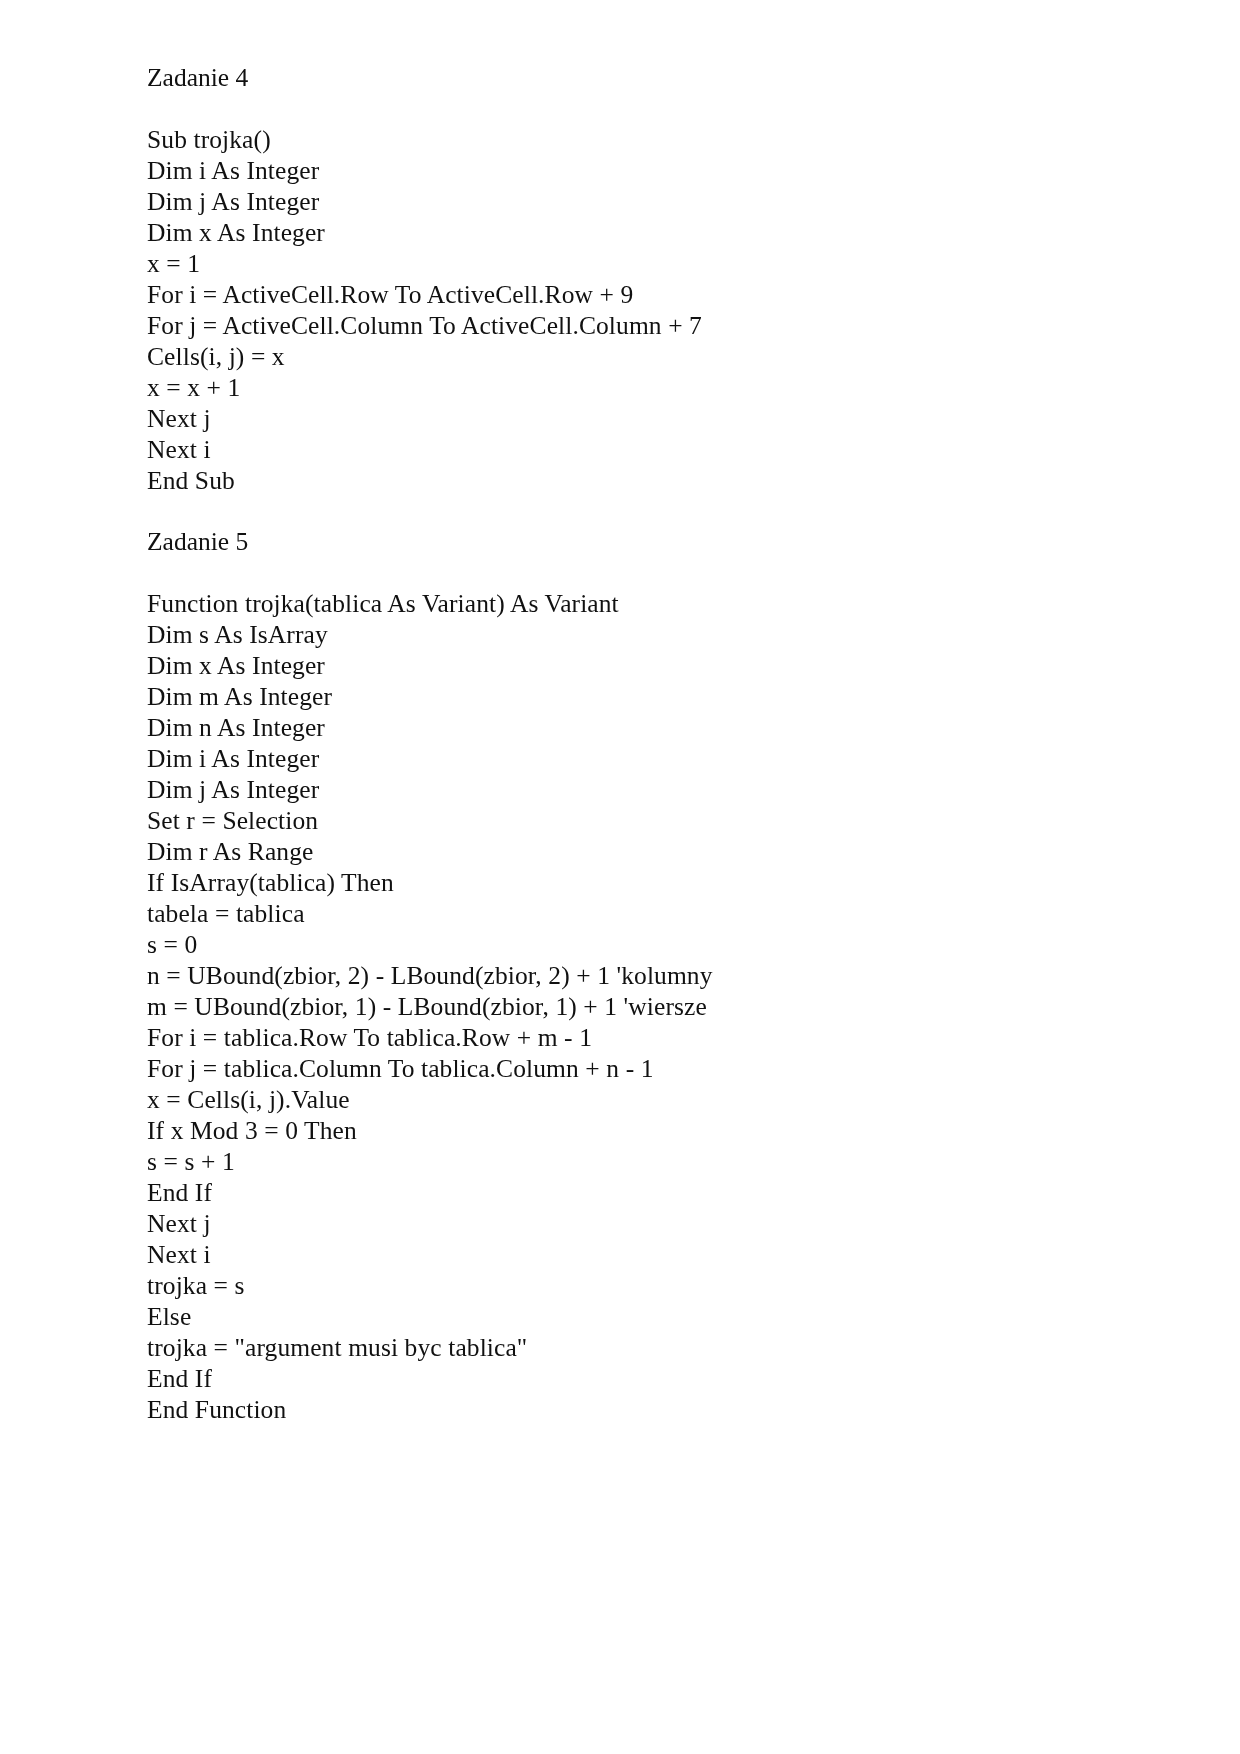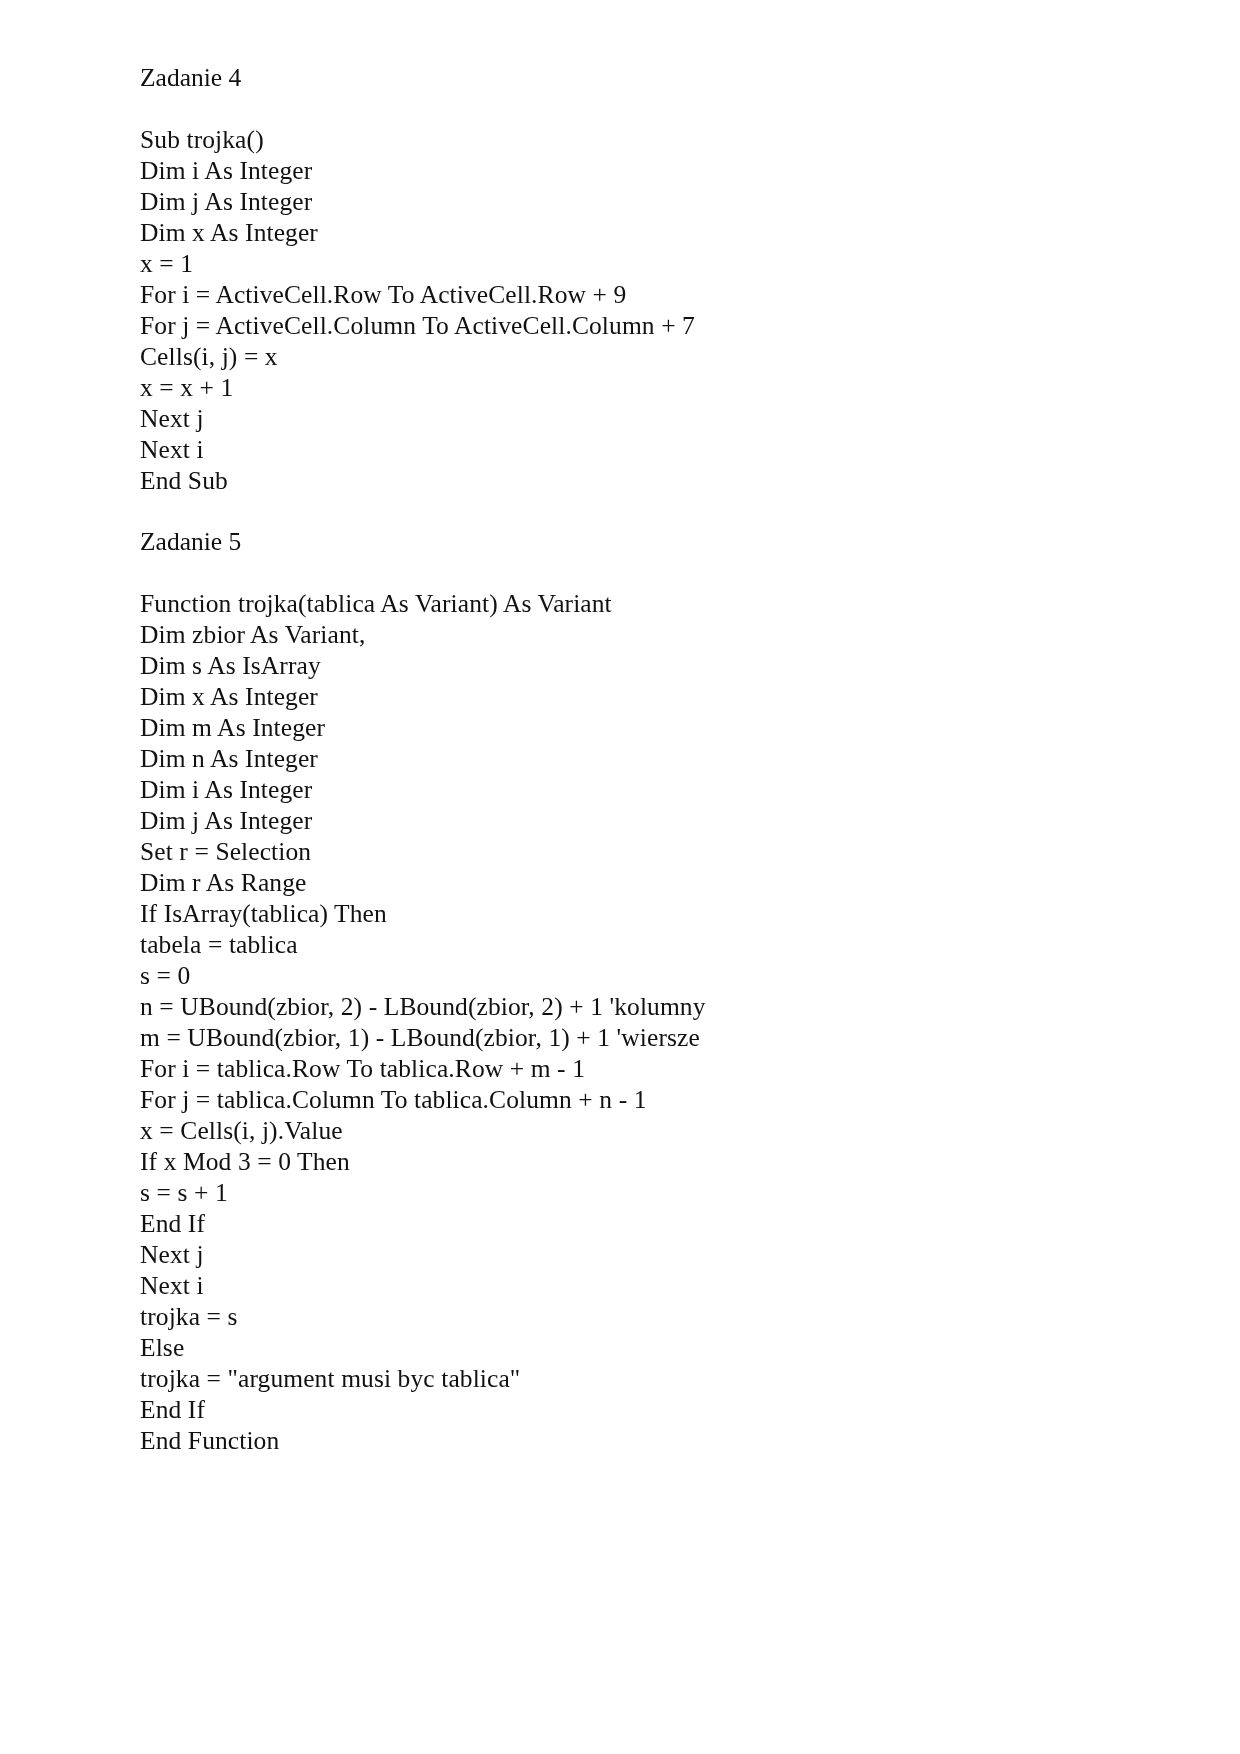--- a/index.html
+++ b/index.html
@@ -14,21 +14,21 @@
   #page {
     position: relative;
     width: 1240px;
     height: 1754px;
     background: #ffffff;
     overflow: hidden;
     box-sizing: border-box;
   }
   #content {
     position: absolute;
-    left: 140px;
+    left: 147px;
     top: 62px;
     width: 1000px;
   }
   .block {
     margin: 0;
     padding: 0;
   }
   .line {
     font-size: 25.5px;
     line-height: 31px;
@@ -73,21 +73,20 @@
       <div class="line">Next i</div>
       <div class="line">End Sub</div>
     </div>
 
     <div class="gap-sm"></div>
 
     <div class="block">
       <div class="heading">Zadanie 5</div>
       <div class="gap"></div>
       <div class="line">Function trojka(tablica As Variant) As Variant</div>
-      <div class="line">Dim zbior As Variant,</div>
       <div class="line">Dim s As IsArray</div>
       <div class="line">Dim x As Integer</div>
       <div class="line">Dim m As Integer</div>
       <div class="line">Dim n As Integer</div>
       <div class="line">Dim i As Integer</div>
       <div class="line">Dim j As Integer</div>
       <div class="line">Set r = Selection</div>
       <div class="line">Dim r As Range</div>
       <div class="line">If IsArray(tablica) Then</div>
       <div class="line">tabela = tablica</div>

